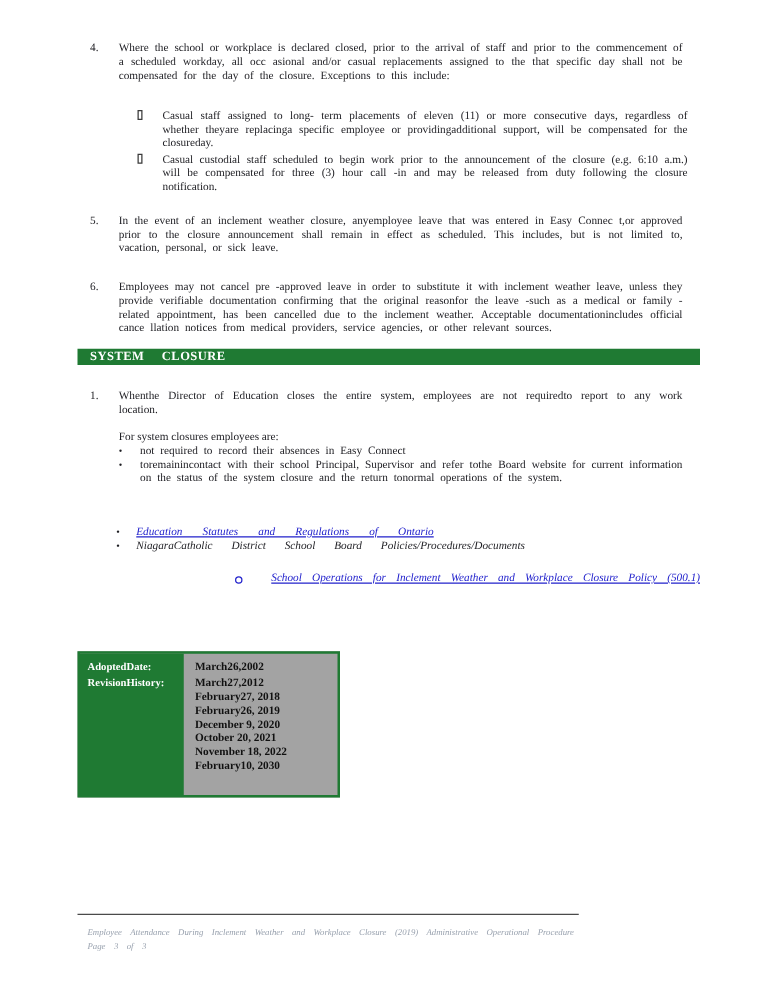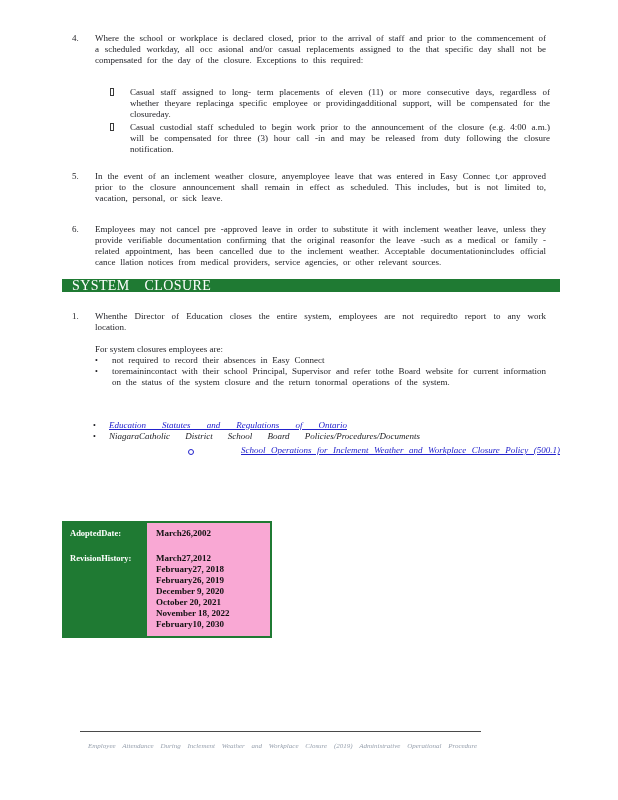--- a/index.html
+++ b/index.html
@@ -12,66 +12,66 @@
   .justify { text-align:justify; word-spacing:2.5px; }
   .num-item { display:flex; margin-right:14px; }
   .num-col { flex:0 0 33px; padding-left:10px; }
   .num-text { flex:1; }
   .subbullets { margin:21px 10px 0 48px; }
   .subbullet { display:flex; margin-bottom:2px; }
   .sb-icon { flex:0 0 20px; padding-top:1px; }
   .box-glyph { display:inline-block; width:4px; height:8px; border:1px solid #3a3a3a; }
   .gap16 { margin-top:16px; } .gap20 { margin-top:20px; } .gap19 { margin-top:19px; } .gap11 { margin-top:11px; }
   .section-bar {
-    margin-top:11px; height:13px; background:#1f7a33; color:#ffffff; font-weight:normal;
-    line-height:13px; padding-left:10px; word-spacing:11px; font-size:14px; letter-spacing:0.4px;
+    margin-top:11px; height:13px; background:#1f7a33; color:#ffffff; font-weight:bold;
+    line-height:13px; padding-left:10px; word-spacing:11px; font-size:10px; letter-spacing:0.4px;
   }
   .intro-line { margin-left:33px; margin-right:14px; }
   .bullet { display:flex; margin-left:33px; margin-right:14px; }
   .b-icon { flex:0 0 17px; font-size:8px; }
   .refs { margin-top:32px; font-style:italic; }
   .ref-head { margin-left:4px; }
   .ref-item { display:flex; margin-left:31px; }
   .ref-icon { flex:0 0 16px; font-style:normal; font-size:8px; }
   .ref-link { color:#2222cc; text-decoration:underline; }
   .jl { display:inline-block; text-align:justify; text-align-last:justify; word-spacing:2px; }
   .w238 { width:238px; } .w311 { width:311px; color:#1d1d22; }
-  .ref-sub { display:flex; margin-left:126px; margin-top:3px;gap:24px; }
+  .ref-sub { display:flex; margin-left:126px; margin-top:15px; }
   .ref-sub-icon { flex:0 0 29px; padding-top:2px; }
   .circle-glyph { display:inline-block; width:6px; height:6px; border:1px solid #2222cc; border-radius:50%; }
   .ref-sub-link { flex:1; text-align:justify; text-align-last:justify; }
   .info-table {
     position:absolute; left:62px; top:521px; width:210px; height:117px;
-    border:2px solid #1f7a33; display:flex; background:#f9a8d4;
+    border:2px solid #1f7a33; display:flex; background:#a3a3a3;
   }
   .info-left { width:83px; background:#1f7a33; color:#ffffff; font-weight:bold; font-size:8.5px; line-height:11px; padding:5px 0 0 6px; }
   .info-right { flex:1; font-weight:bold; font-size:9px; line-height:11px; padding:5px 0 0 9px; color:#111111;border-radius:27px; }
-  .row-gap { margin-top:14px; }
-  .footer { position:absolute; left:80px; top:731px; width:401px; border-top:1px solid #4a4a4a; }
+  .row-gap { margin-top:2px; }
+  .footer { position:absolute; left:62px; top:731px; width:401px; border-top:1px solid #4a4a4a; }
   .footer-text { margin-top:9px; margin-left:8px; font-style:italic; font-size:7px; color:#98a1ae; line-height:11px; word-spacing:5px; }
 </style>
 </head>
 <body>
 
 <div class="page">
   <div class="content">
 
     <div class="num-item">
       <div class="num-col">4.</div>
-      <div class="num-text justify">Where the school or workplace is declared closed, prior to the arrival of staff and prior to the commencement of a scheduled workday, all occ asional and/or casual replacements assigned to the that specific day shall not be compensated for the day of the closure. Exceptions to this required:</div>
+      <div class="num-text justify">Where the school or workplace is declared closed, prior to the arrival of staff and prior to the commencement of a scheduled workday, all occ asional and/or casual replacements assigned to the that specific day shall not be compensated for the day of the closure. Exceptions to this include:</div>
     </div>
 
     <div class="subbullets">
       <div class="subbullet">
         <span class="sb-icon"><span class="box-glyph"></span></span>
         <span class="justify" style="flex:1">Casual staff assigned to long- term placements of eleven (11) or more consecutive days, regardless of whether theyare replacinga specific employee or providingadditional support, will be compensated for the closureday.</span>
       </div>
       <div class="subbullet">
         <span class="sb-icon"><span class="box-glyph"></span></span>
-        <span class="justify" style="flex:1">Casual custodial staff scheduled to begin work prior to the announcement of the closure (e.g. 4:00 a.m.) will be compensated for three (3) hour call -in and may be released from duty following the closure notification.</span>
+        <span class="justify" style="flex:1">Casual custodial staff scheduled to begin work prior to the announcement of the closure (e.g. 6:10 a.m.) will be compensated for three (3) hour call -in and may be released from duty following the closure notification.</span>
       </div>
     </div>
 
     <div class="num-item gap16">
       <div class="num-col">5.</div>
       <div class="num-text justify">In the event of an inclement weather closure, anyemployee leave that was entered in Easy Connec t,or approved prior to the closure announcement shall remain in effect as scheduled. This includes, but is not limited to, vacation, personal, or sick leave.</div>
     </div>
 
     <div class="num-item gap20">
       <div class="num-col">6.</div>
@@ -125,15 +125,16 @@
       <div>December 9, 2020</div>
       <div>October 20, 2021</div>
       <div>November 18, 2022</div>
       <div>February10, 2030</div>
     </div>
   </div>
 
   <div class="footer">
     <div class="footer-text">
       <div>Employee Attendance During Inclement Weather and Workplace Closure (2019) Administrative Operational Procedure</div>
+      <div>Page 3 of 3</div>
     </div>
   </div>
 </div>
 
 </body></html>

